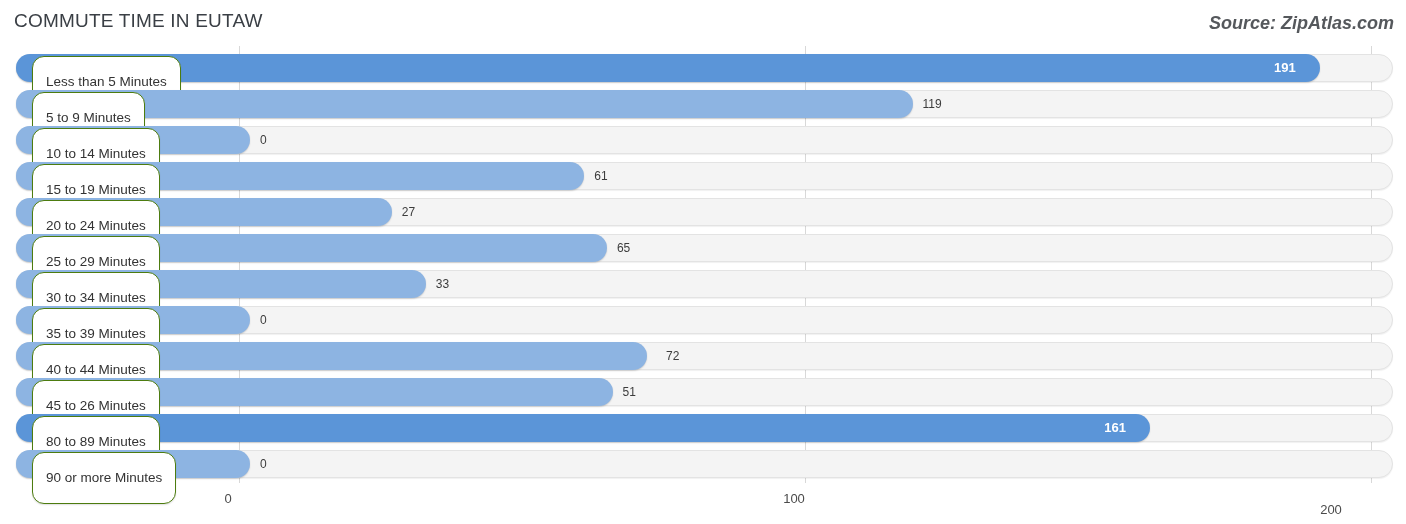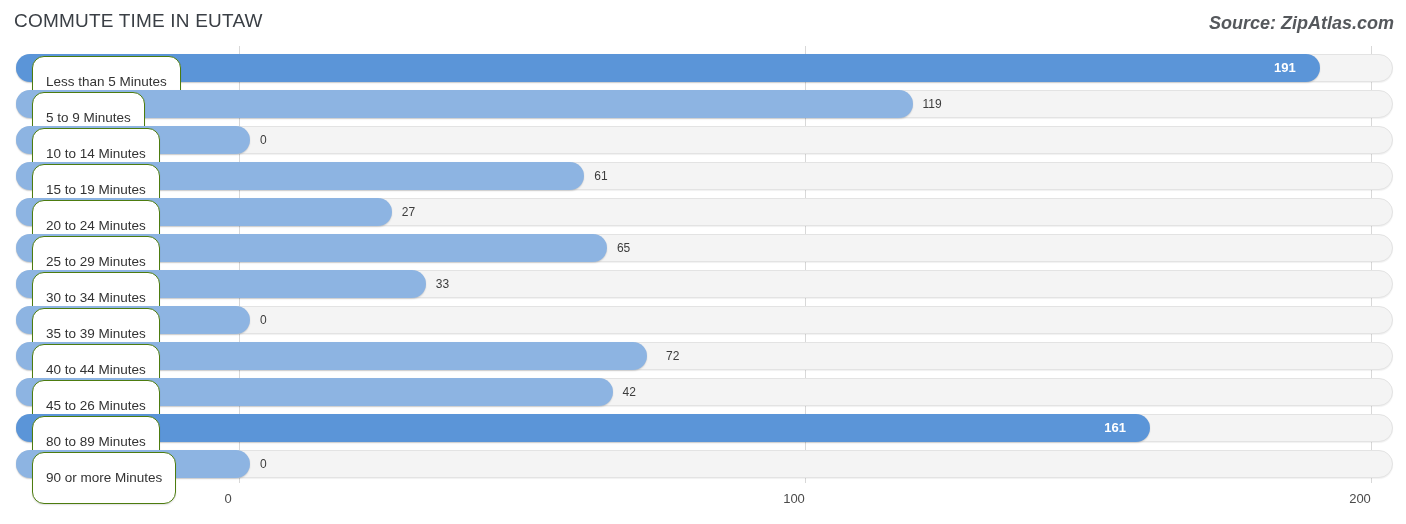--- a/index.html
+++ b/index.html
@@ -208,34 +208,34 @@
     </div>
     <div class="row" style="top: 296px;">
       <div class="track"></div>
       <div class="bar light" style="width: 630.52px;"></div>
       <div class="value-out" style="left: 650px;">72</div>
       <div class="label-pill">40 to 44 Minutes</div>
     </div>
     <div class="row" style="top: 332px;">
       <div class="track"></div>
       <div class="bar light" style="width: 596.56px;"></div>
-      <div class="value-out" style="left: 606.56px;">42</div>
+      <div class="value-out" style="left: 606.56px;">51</div>
       <div class="label-pill">45 to 26 Minutes</div>
     </div>
     <div class="row" style="top: 368px;">
       <div class="track"></div>
       <div class="bar dark" style="width: 1134.26px;"></div>
       <div class="value-in" style="left: 1088.26px;">161</div>
       <div class="label-pill">80 to 89 Minutes</div>
     </div>
     <div class="row" style="top: 404px;">
       <div class="track"></div>
       <div class="bar light" style="width: 234px;"></div>
       <div class="value-out" style="left: 244px;">0</div>
       <div class="label-pill">90 or more Minutes</div>
     </div>
   </div>
 
 <div id="axis">
     <div class="axis-tick" style="left: 228px;">0</div>
     <div class="axis-tick" style="left: 794px;">100</div>
-    <div class="axis-tick" style="left: 1360px;">200</div>
+    <div class="axis-tick" style="left: 1331px; margin-top: 11px;">200</div>
   </div>
 
 </body></html>

